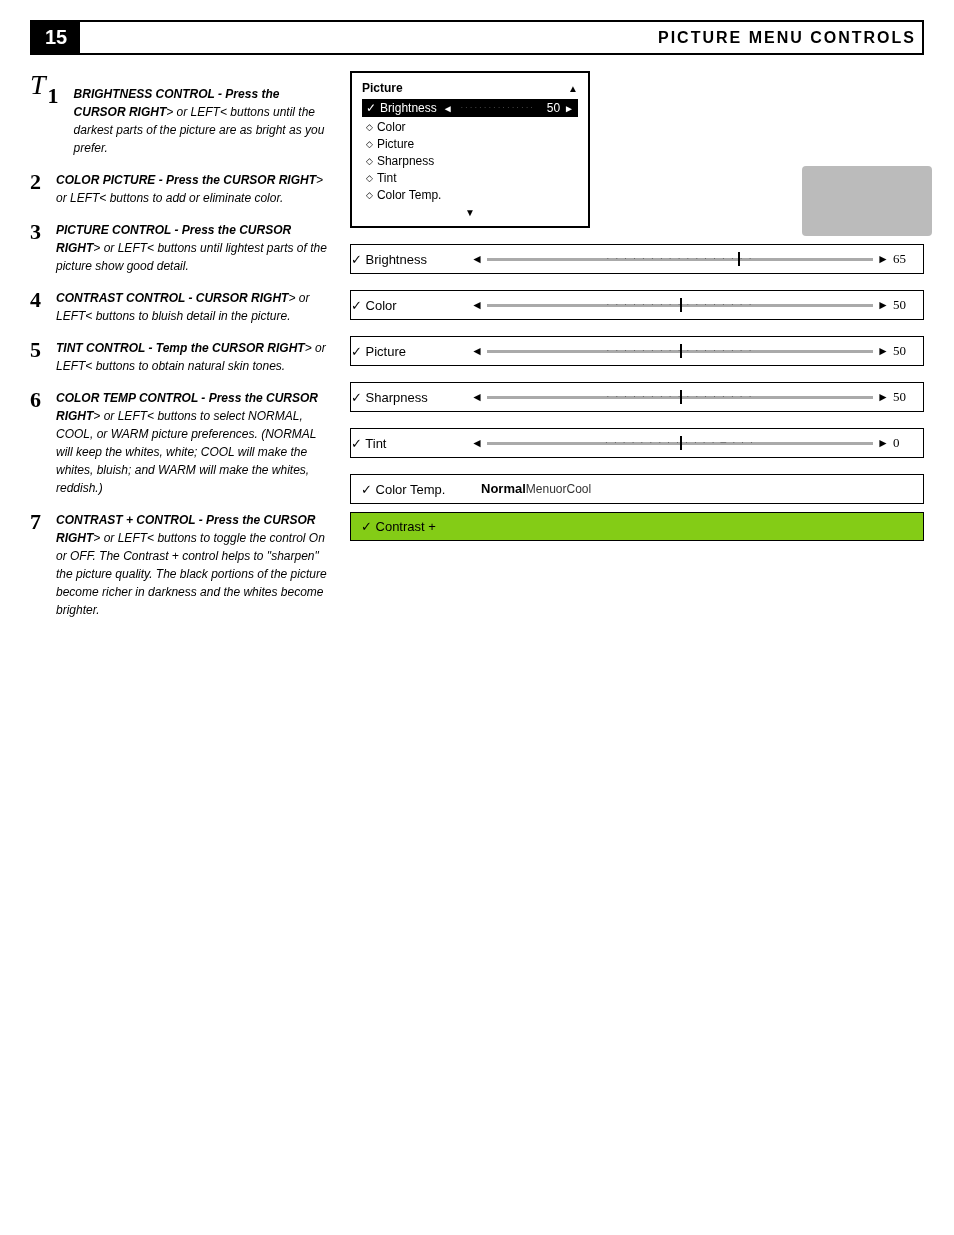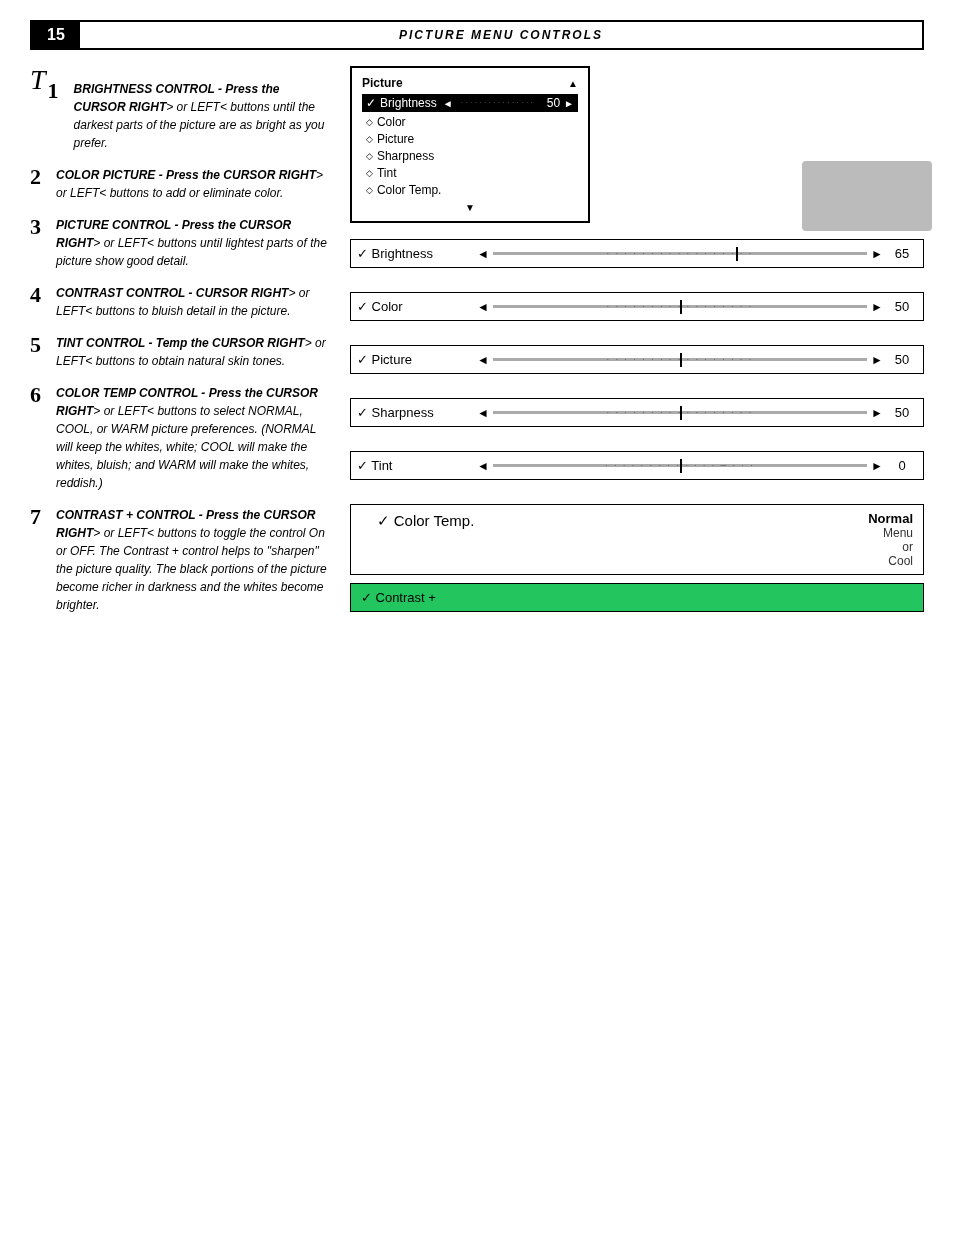--- a/index.html
+++ b/index.html
@@ -16,36 +16,35 @@
     
     .page-header {
       display: flex;
       align-items: center;
       border: 2px solid #000;
       margin-bottom: 16px;
     }
     .page-number-box {
       background: #000;
       color: #fff;
-      font-size: 16px;
+      font-size: 20px;
       font-weight: bold;
       padding: 4px 10px;
       min-width: 48px;
       text-align: center;
     }
     .page-title-text {
       flex: 1;
-      text-align: center;
-      font-size: 12px;
+      text-align: right;
+      font-size: 16px;
       font-weight: bold;
       letter-spacing: 2px;
       text-transform: uppercase;
       font-variant: small-caps;
       padding: 6px;
-      font-style: italic;
     }
 
     
     .main-content {
       display: flex;
       gap: 20px;
     }
 
     
     .instructions-col {
@@ -144,22 +143,22 @@
       text-align: center;
       font-size: 10px;
       margin-top: 4px;
     }
 
     
     .slider-control {
       display: flex;
       align-items: center;
       border: 1px solid #000;
-      margin-bottom: 24px;
-      padding: 6px 6px;
+      margin-bottom: 16px;
+      padding: 6px 0;
       background: #fff;
     }
     .slider-label {
       width: 120px;
       font-size: 13px;
       flex-shrink: 0;
     }
     .slider-track-area {
       flex: 1;
       display: flex;
@@ -186,63 +185,63 @@
     }
     .slider-thumb {
       width: 2px;
       height: 14px;
       background: #000;
       position: absolute;
     }
     .slider-right-arrow { font-size: 12px; cursor: pointer; }
     .slider-value {
       width: 30px;
-      text-align: center;
-      font-size: 13px;
+      text-align: left;
+      font-size: 13px;
+      font-family: Liberation Serif, serif;
     }
 
     
     .option-control {
       display: flex;
       align-items: flex-start;
       border: 1px solid #000;
       margin-bottom: 8px;
       padding: 6px 10px;
       background: #fff;
     }
     .option-label {
       width: 120px;
-      font-size: 15px;
+      font-size: 13px;
       flex-shrink: 0;
       padding-top: 1px;
-      margin-left: 16px;
     }
     .option-values {
       flex: 1;
       display: flex;
-      flex-direction: column;
+      flex-direction: row;
       align-items: flex-end;
     }
     .option-value-selected {
       font-weight: bold;
       font-size: 13px;
     }
     .option-value {
       font-size: 12px;
       color: #333;
     }
 
     
     .contrast-control {
       display: flex;
       align-items: flex-start;
       border: 1px solid #000;
       margin-bottom: 8px;
       padding: 6px 10px;
-      background: #22c55e;
+      background: #84cc16;
     }
     .contrast-label {
       width: 120px;
       font-size: 13px;
       flex-shrink: 0;
     }
     .contrast-values {
       flex: 1;
       display: flex;
       flex-direction: column;

